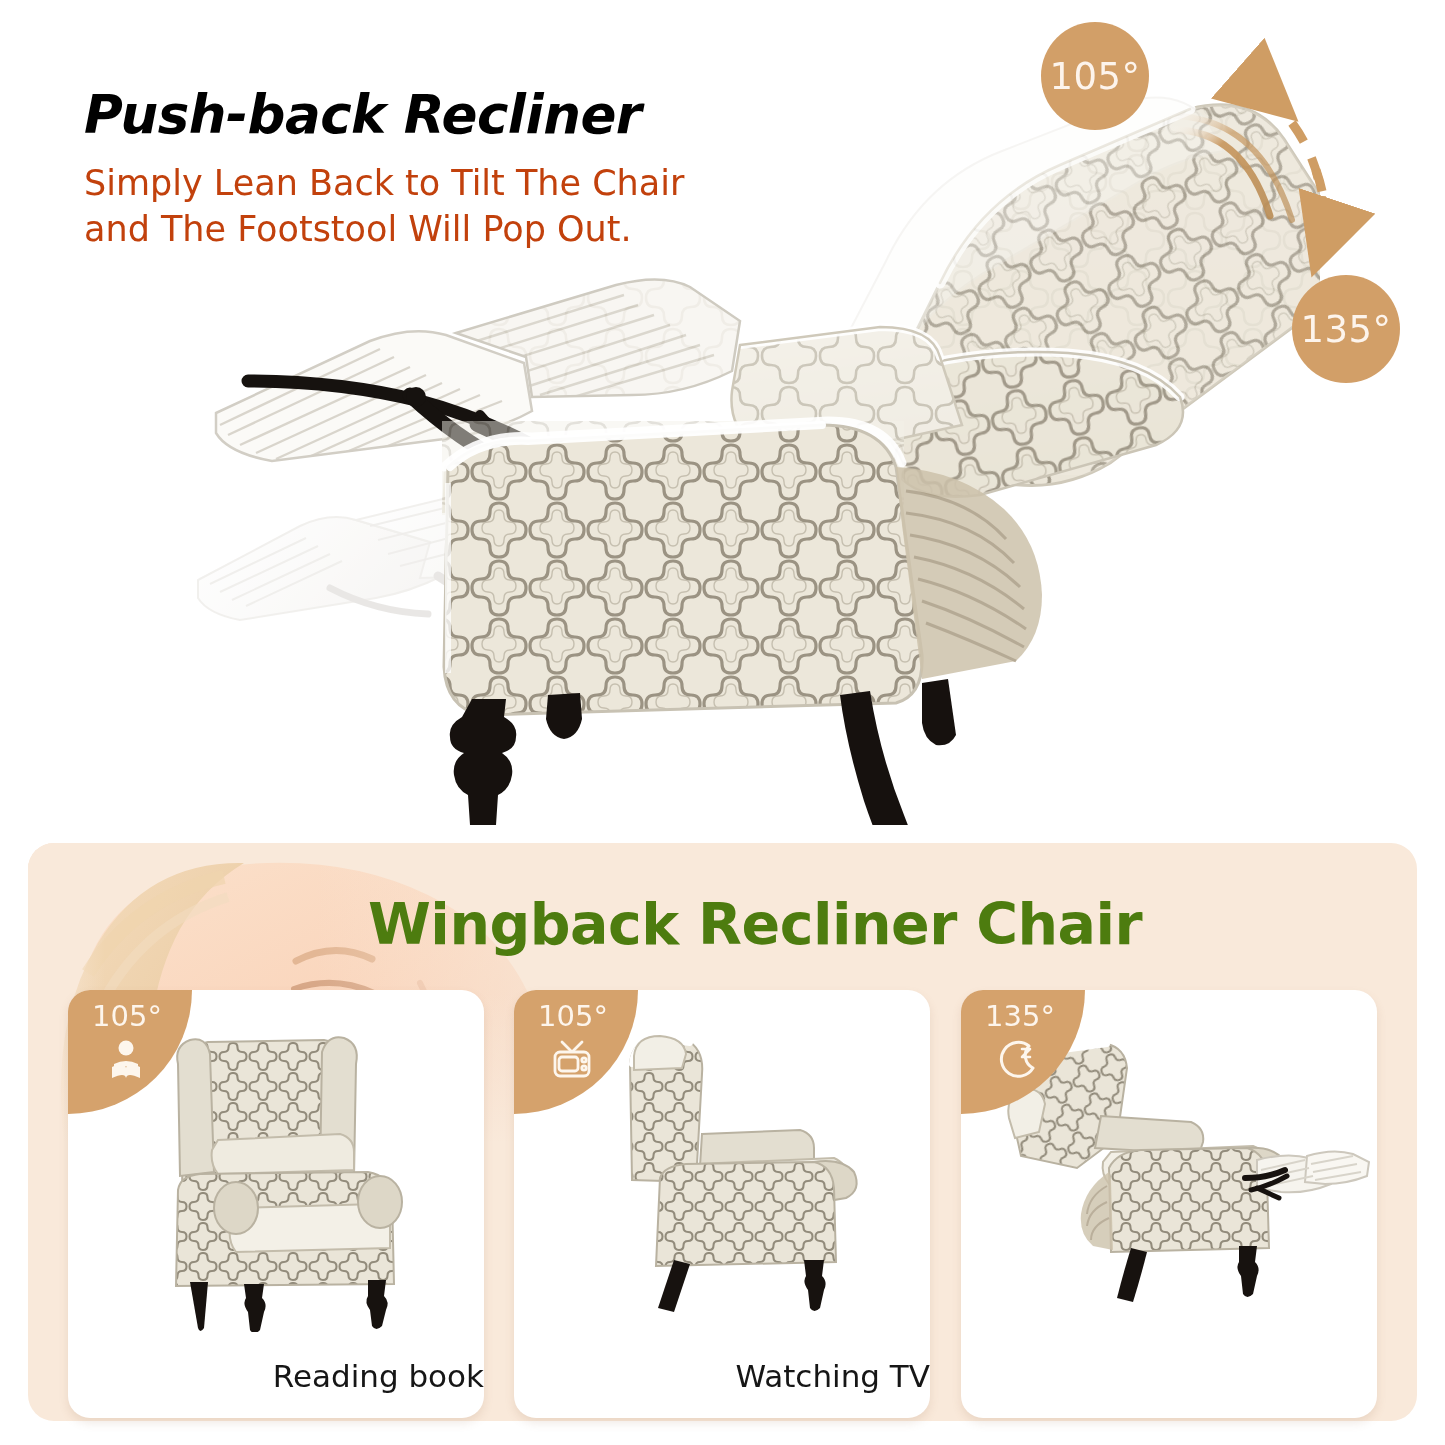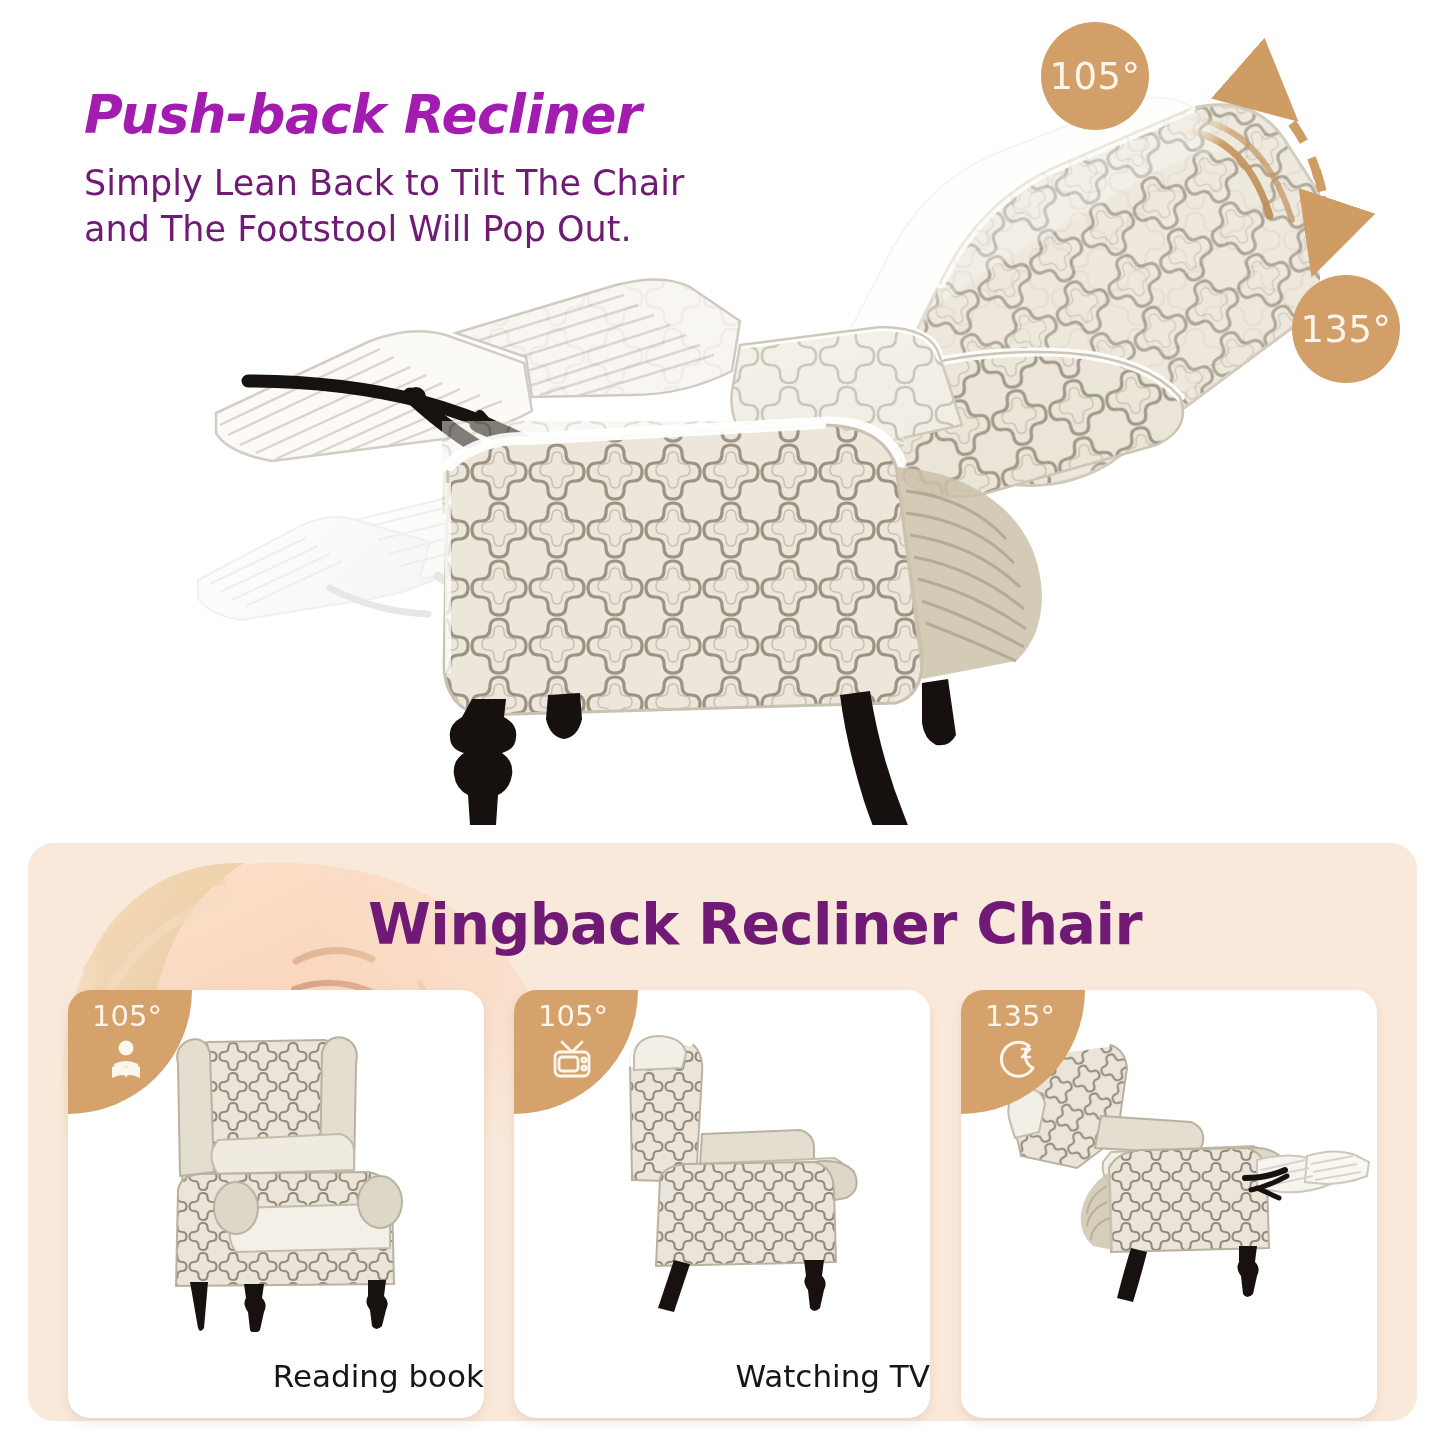--- a/index.html
+++ b/index.html
@@ -32,30 +32,30 @@
     top: 86px;
     width: 680px;
   }
   #headline {
     margin: 0;
     font-family: "DejaVu Sans", sans-serif;
     font-size: 53px;
     font-weight: bold;
     font-style: italic;
     letter-spacing: -0.5px;
-    color: #a21caf;
+    color: #000000;
     line-height: 1.08;
     white-space: nowrap;
   }
   #subhead {
     margin: 18px 0 0 0;
     font-family: "DejaVu Sans", sans-serif;
     font-size: 35px;
     font-weight: 400;
-    color: #701a75;
+    color: #c2410c;
     line-height: 1.30;
     white-space: pre-line;
   }
 
   
   .angle-badge {
     position: absolute;
     border-radius: 50%;
     background: #d29f68;
     display: flex;
@@ -118,21 +118,21 @@
   }
   #panel-title {
     position: absolute;
     left: 340px;
     top: 48px;
     width: 900px;
     margin: 0;
     font-family: "DejaVu Sans", sans-serif;
     font-size: 57px;
     font-weight: bold;
-    color: #701a75;
+    color: #4d7c0f;
     letter-spacing: -0.5px;
     white-space: nowrap;
     z-index: 4;
   }
 
   
   .feature-card {
     position: absolute;
     top: 990px;
     width: 416px;

